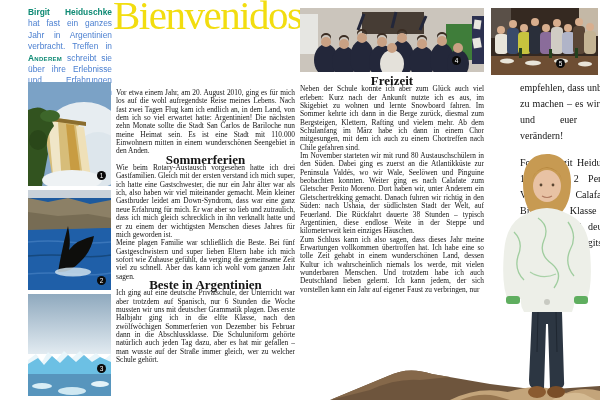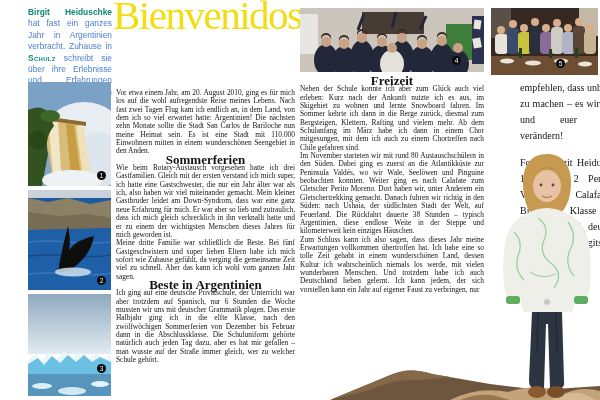--- a/index.html
+++ b/index.html
@@ -36,21 +36,21 @@
   .ph-glacier{left:28px;top:294px;width:83px;height:102px}
   .ph-class{left:300px;top:8px;width:184px;height:64px}
   .ph-family{left:491px;top:8px;width:107px;height:67px}
   .ph-rocks{left:300px;top:368px;width:300px;height:32px;z-index:3}
   .ph-person{left:494px;top:152px;width:106px;height:248px;z-index:4}
 </style>
 </head>
 <body>
 
 <div class="abs intro">
-  <span class="name">Birgit Heiduschke</span><span> hat fast ein ganzes Jahr in Argentinien verbracht. Zuhause in </span><span class="mag">Schulz</span><span> schreibt sie über ihre Erlebnisse und Erfahrungen während dieser zehn Monate.</span>
+  <span class="name">Birgit Heiduschke</span><span> hat fast ein ganzes Jahr in Argentinien verbracht. Treffen in </span><span class="mag">Anderem</span><span> schreibt sie über ihre Erlebnisse und Erfahrungen während dieser zehn Monate.</span>
 </div>
 
 <div class="abs headline">
   <div>Bienvenidos</div>
 </div>
 
 <div class="photo ph-iguazu">
   <svg viewBox="0 0 83 104" preserveAspectRatio="none">
     <rect width="83" height="104" fill="#86a8c8"></rect>
     <rect y="0" width="83" height="30" fill="#7ba2c6"></rect>
@@ -153,21 +153,21 @@
   <h3>Freizeit</h3>
   <p>Neben der Schule konnte ich aber zum Glück auch viel erleben: Kurz nach der Ankunft nutzte ich es aus, im Skigebiet zu wohnen und lernte Snowboard fahren. Im Sommer kehrte ich dann in die Berge zurück, diesmal zum Bergsteigen, Klettern, Rafting und vielem mehr. Ab dem Schulanfang im März habe ich dann in einem Chor mitgesungen, mit dem ich auch zu einem Chortreffen nach Chile gefahren sind.</p>
   <p>Im November starteten wir mit rund 80 Austauschschülern in den Süden. Dabei ging es zuerst an die Atlantikküste zur Peninsula Valdés, wo wir Wale, Seelöwen und Pinguine beobachten konnten. Weiter ging es nach Calafate zum Gletscher Perito Moreno. Dort haben wir, unter Anderem ein Gletschertrekking gemacht. Danach fuhren wir richtig in den Süden: nach Ushaia, der südlichsten Stadt der Welt, auf Feuerland. Die Rückfahrt dauerte 38 Stunden – typisch Argentinien, diese endlose Weite in der Steppe und kilometerweit kein einziges Häuschen.</p>
   <p>Zum Schluss kann ich also sagen, dass dieses Jahr meine Erwartungen vollkommen übertroffen hat. Ich habe eine so tolle Zeit gehabt in einem wunderschönen Land, dessen Kultur ich wahrscheinlich niemals los werde, mit vielen wunderbaren Menschen. Und trotzdem habe ich auch Deutschland lieben gelernt. Ich kann jedem, der sich vorstellen kann ein Jahr auf eigener Faust zu verbringen, nur</p>
 </div>
 
 <div class="abs col col1">
   <p>Vor etwa einem Jahr, am 20. August 2010, ging es für mich los auf die wohl aufregendste Reise meines Lebens. Nach fast zwei Tagen Flug kam ich endlich an, in dem Land, von dem ich so viel erwartet hatte: Argentinien! Die nächsten zehn Monate sollte die Stadt San Carlos de Bariloche nun meine Heimat sein. Es ist eine Stadt mit 110.000 Einwohnern mitten in einem wunderschönen Seengebiet in den Anden.</p>
   <h3>Sommerferien</h3>
   <p>Wie beim Rotary-Austausch vorgesehen hatte ich drei Gastfamilien. Gleich mit der ersten verstand ich mich super, ich hatte eine Gastschwester, die nur ein Jahr älter war als ich, also haben wir viel miteinander gemacht. Mein kleiner Gastbruder leidet am Down-Syndrom, dass war eine ganz neue Erfahrung für mich. Er war aber so lieb und zutraulich, dass ich mich gleich schrecklich in ihn verknallt hatte und er zu einem der wichtigsten Menschen dieses Jahres für mich geworden ist.</p>
-  <p>Meine dritte Familie war schließlich die Beste. Bei fünf Gastgeschwistern und super lieben Eltern habe ich mich sofort wie Zuhause gefühlt, da verging die gemeinsame Zeit viel zu schnell. Aber das kann ich wohl vom ganzen Jahr sagen.</p>
+  <p>Meine plagen Familie war schließlich die Beste. Bei fünf Gastgeschwistern und super lieben Eltern habe ich mich sofort wie Zuhause gefühlt, da verging die gemeinsame Zeit viel zu schnell. Aber das kann ich wohl vom ganzen Jahr sagen.</p>
   <h3>Beste in Argentinien</h3>
   <p>Ich ging auf eine deutsche Privatschule, der Unterricht war aber trotzdem auf Spanisch, nur 6 Stunden die Woche mussten wir uns mit deutscher Grammatik plagen. Das erste Halbjahr ging ich in die elfte Klasse, nach den zwölfwöchigen Sommerferien von Dezember bis Februar dann in die Abschlussklasse. Die Schuluniform gehörte natürlich auch jeden Tag dazu, aber es hat mir gefallen – man wusste auf der Straße immer gleich, wer zu welcher Schule gehört.</p>
 </div>
 
 <div class="photo ph-family">
   <svg viewBox="0 0 107 67" preserveAspectRatio="none">
     <rect width="107" height="67" fill="#352921"></rect>
     <rect x="0" y="0" width="20" height="30" fill="#5a5048"></rect>
     <rect x="88" y="0" width="19" height="28" fill="#c4b8a6"></rect>
     <g fill="#d8ae8e">

